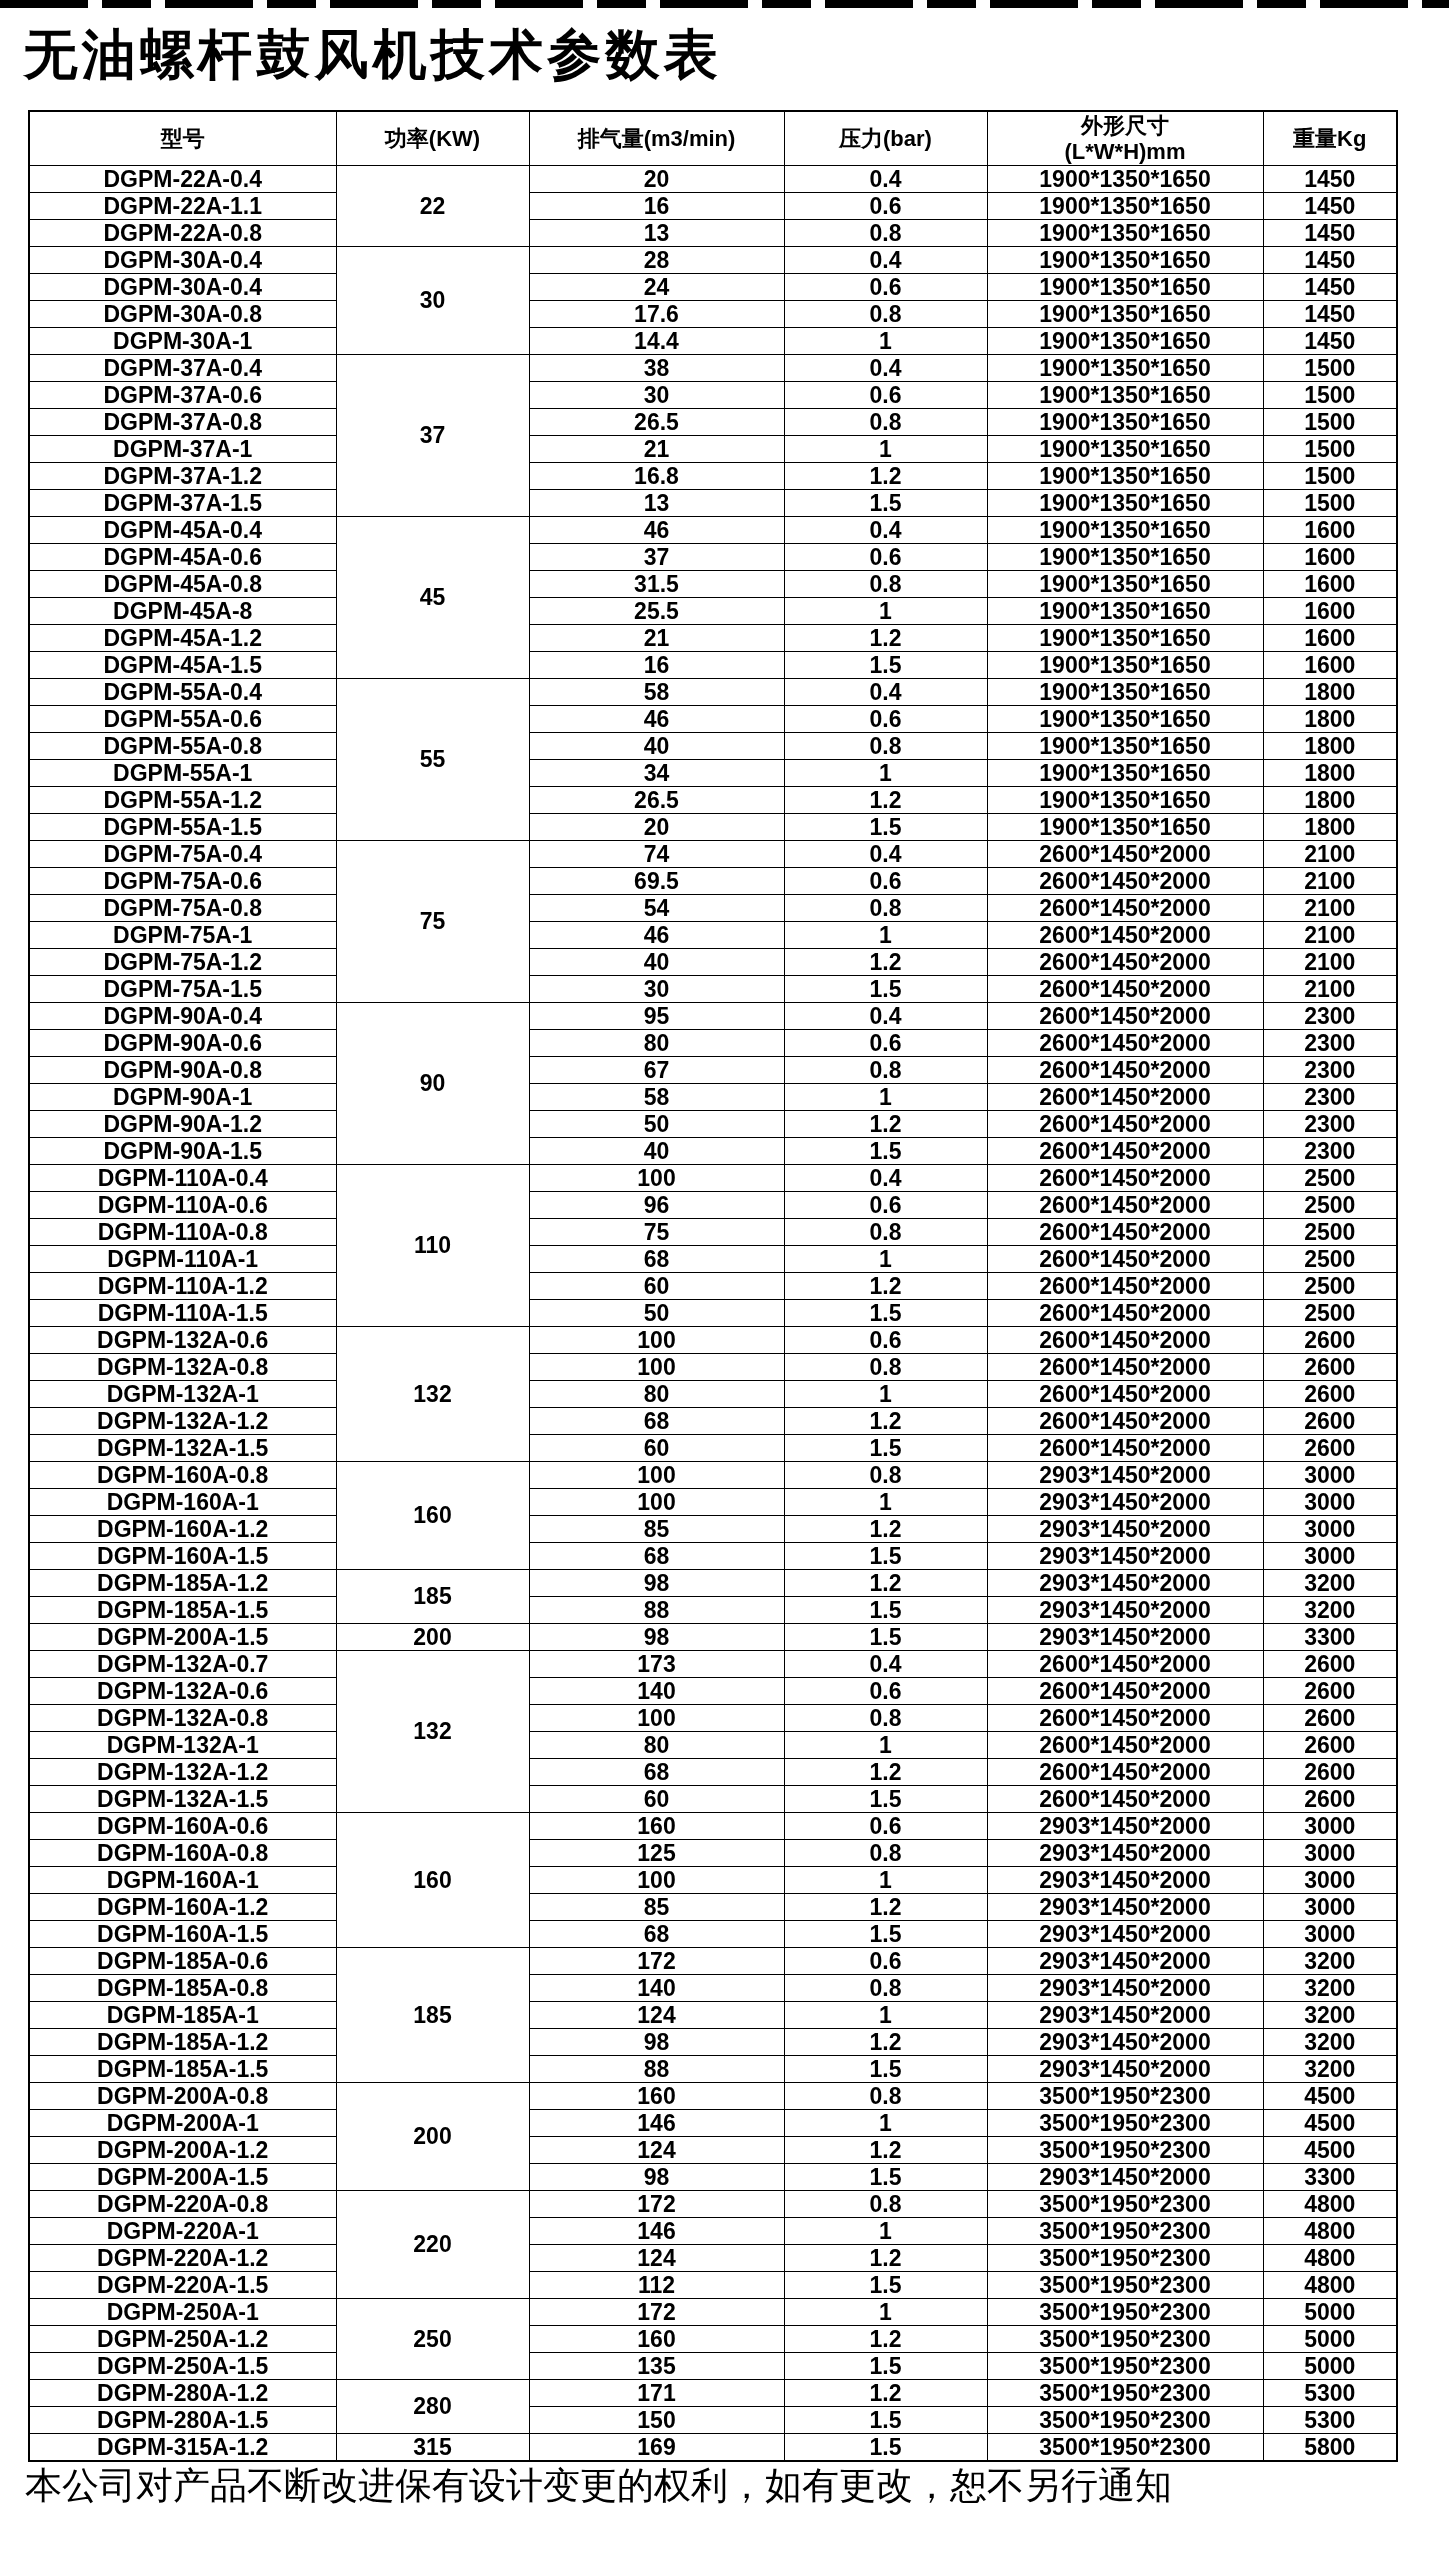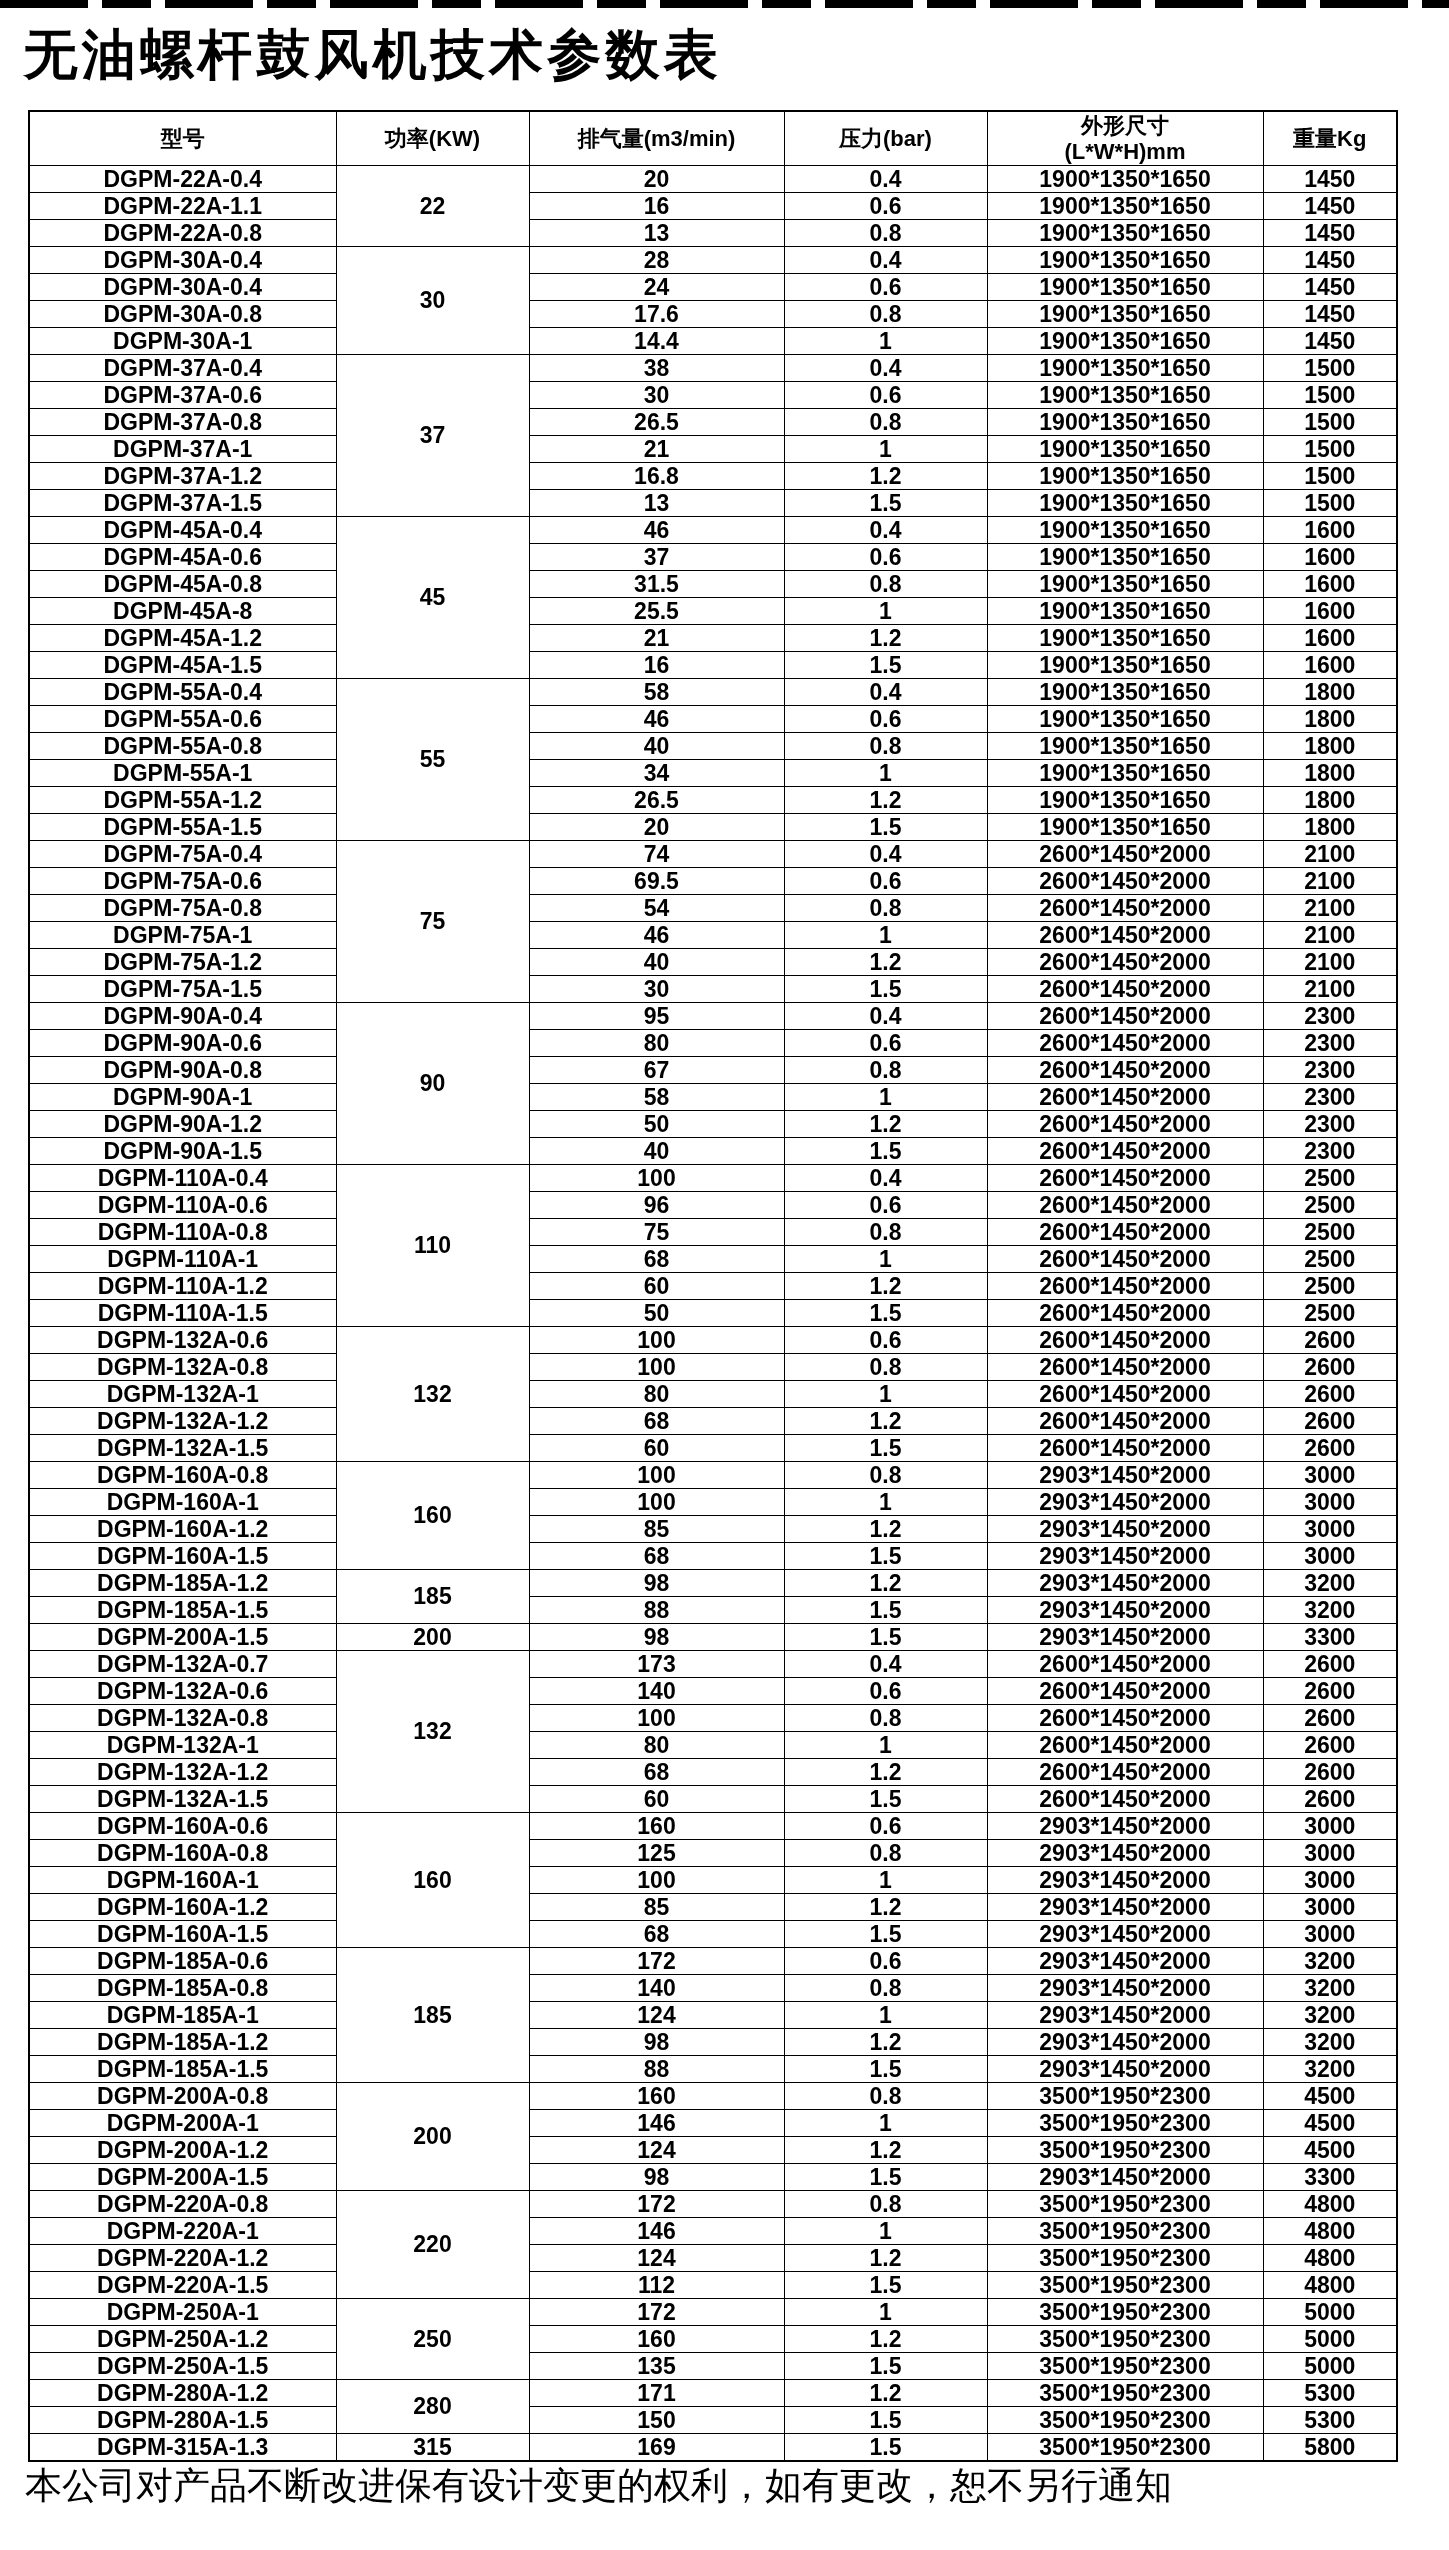--- a/index.html
+++ b/index.html
@@ -692,21 +692,21 @@
         <td>5300</td>
       </tr>
       <tr>
         <td>DGPM-280A-1.5</td>
         <td>150</td>
         <td>1.5</td>
         <td>3500*1950*2300</td>
         <td>5300</td>
       </tr>
       <tr>
-        <td>DGPM-315A-1.3</td>
+        <td>DGPM-315A-1.2</td>
         <td rowspan="1">315</td>
         <td>169</td>
         <td>1.5</td>
         <td>3500*1950*2300</td>
         <td>5800</td>
       </tr>
     </tbody>
 </table>
 
 <div class="footer-note">本公司对产品不断改进保有设计变更的权利，如有更改，恕不另行通知</div>

